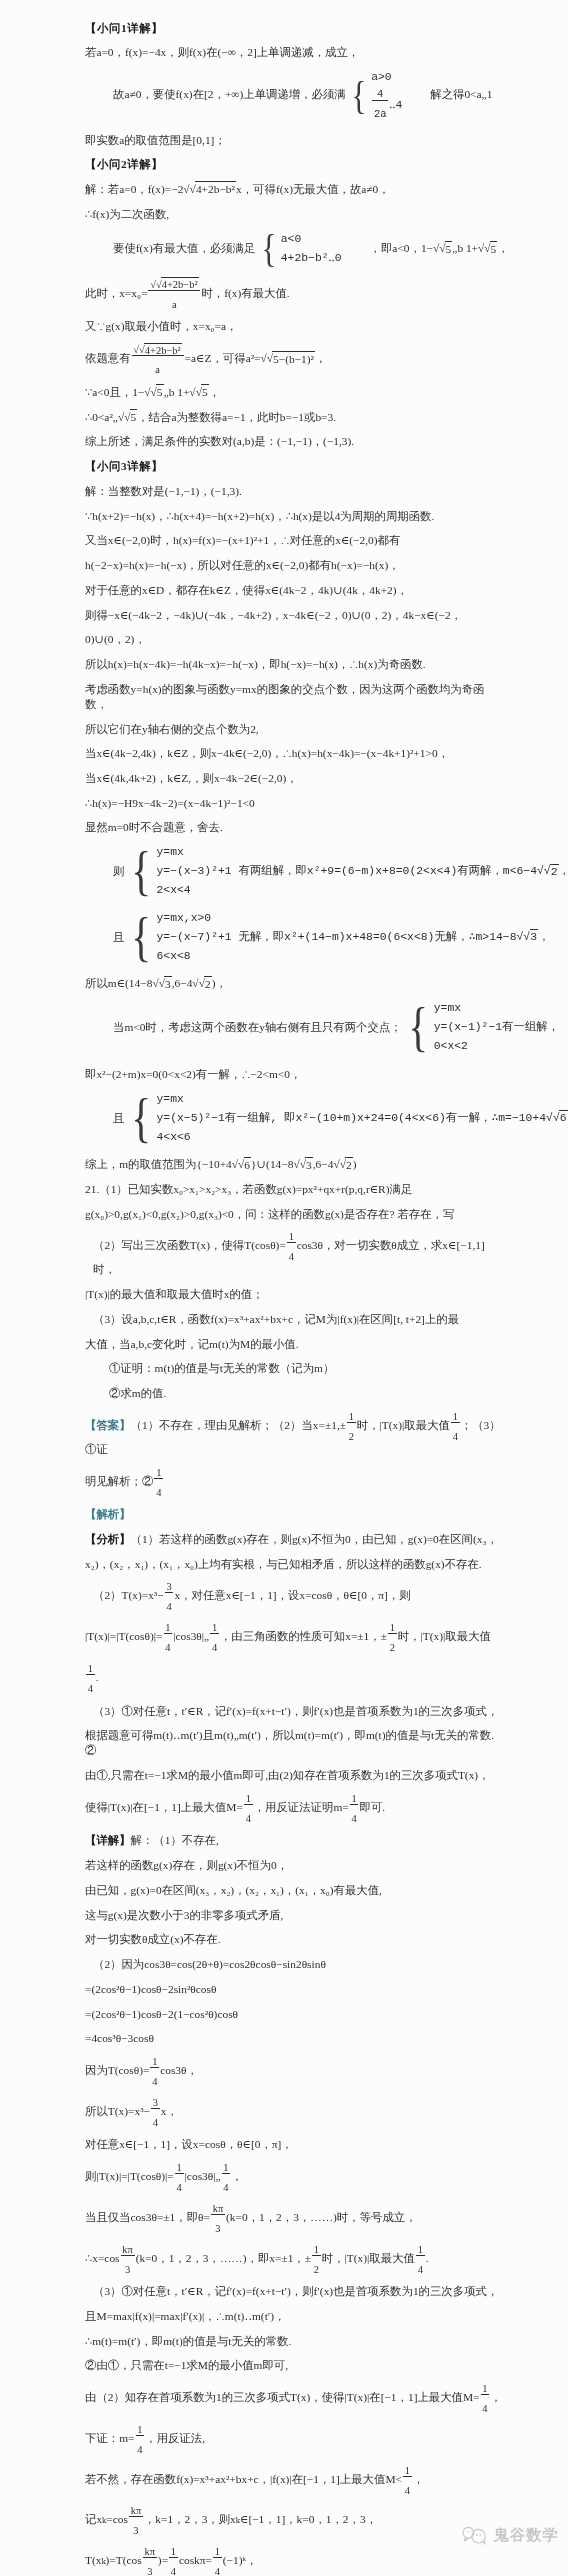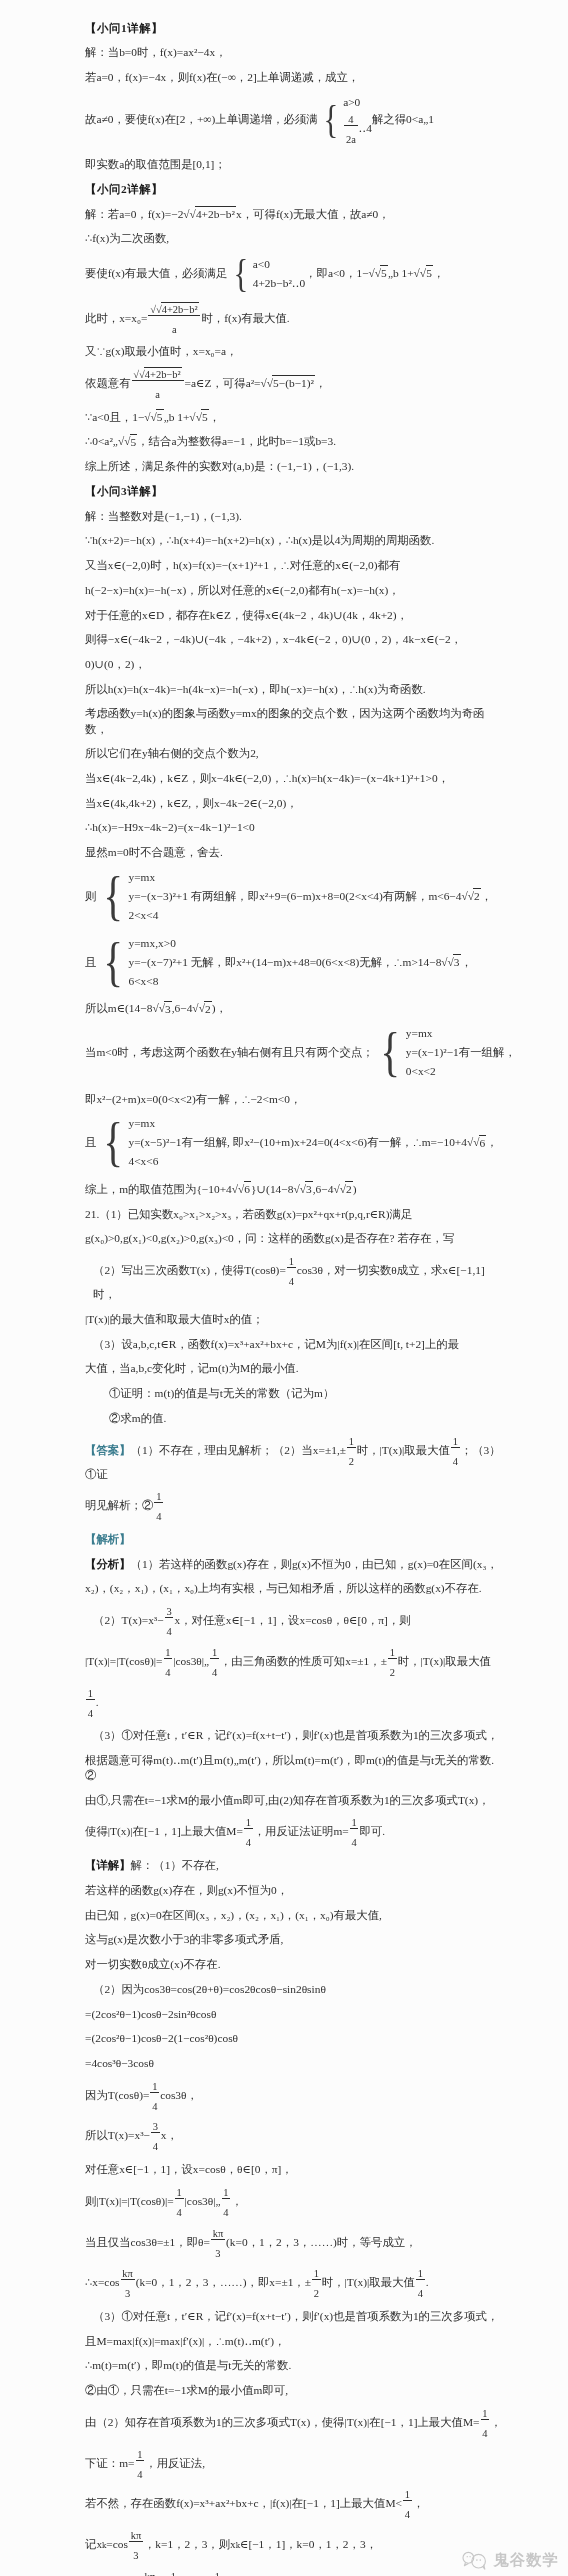--- a/index.html
+++ b/index.html
@@ -10,39 +10,38 @@
   .page{position:absolute;inset:0;background:#fcfcfc;}
   .content{padding:20.5px 65px 0 85px;}
   .line{font-size:11.4px;line-height:1.32;margin:0 0 9.7px 0;color:#2e2e2e;word-break:break-all;}
   .heading{font-weight:bold;color:#1c1c1c;letter-spacing:0.6px;}
   .label{font-weight:bold;}
   .label.teal{color:#3a7c8e;}
   .label.dark{color:#1c1c1c;}
   .indent1{padding-left:8px;}
   .indent2{padding-left:24px;}
   .sys{display:flex;align-items:center;margin-bottom:12.5px;}
-  .sys .pre,.sys .suf{flex:0 0 auto;}
+  .sys .pre,.sys .suf{flex:0 0 auto;margin-left:28px;}
   .sys .brace{font-weight:100;line-height:0.85;margin:0 2.3px 0 3.4px;color:#3a3a3a;transform:scaleX(.75);}
   .sys .rows{display:flex;flex-direction:column;gap:4px;}
-  .sys .rows .row{white-space:nowrap;}
+  .sys .rows .row{white-space:nowrap;font-family:Liberation Mono, monospace;}
   .frac{display:inline-flex;flex-direction:column;vertical-align:middle;text-align:center;line-height:1.05;font-size:0.92em;margin:0 1.1px;}
   .frac .num{border-bottom:0.8px solid #2e2e2e;padding:0 1.7px;}
   .frac .den{padding:0 1.7px;margin-top:8px;}
   .rad{margin-right:-0.6px;}
   .sqrt{border-top:0.8px solid #2e2e2e;padding:0.6px 1.1px 0 0.6px;}
-  .watermark{position:absolute;right:9px;bottom:5px;display:flex;align-items:center;gap:3.4px;color:#c7c7c7;font-size:15.3px;font-weight:bold;letter-spacing:1.1px;font-family:"Liberation Sans","DejaVu Sans",sans-serif;}
+  .watermark{position:absolute;right:9px;bottom:30px;display:flex;align-items:center;gap:3.4px;color:#c7c7c7;font-size:15.3px;font-weight:bold;letter-spacing:1.1px;font-family:"Liberation Sans","DejaVu Sans",sans-serif;}
   .watermark svg{display:block;}
 </style>
 </head>
 <body>
 
 <div class="page">
   <div class="content" id="doc-lines">
       <div class="line heading">【小问1详解】</div>
-      <div class="line">解：当b=0时，f(x)=ax²−4x，</div>
       <div class="line">若a=0，f(x)=−4x，则f(x)在(−∞，2]上单调递减，成立，</div>
       <div class="line sys">
         <span class="pre">故a≠0，要使f(x)在[2，+∞)上单调递增，必须满</span>
         <span class="brace" style="font-size: 41px;">{</span>
         <span class="rows">
           <span class="row">a&gt;0</span>
           <span class="row"><span class="frac">
               <span class="num">4</span>
               <span class="den">2a</span>
             </span>‥4</span>

